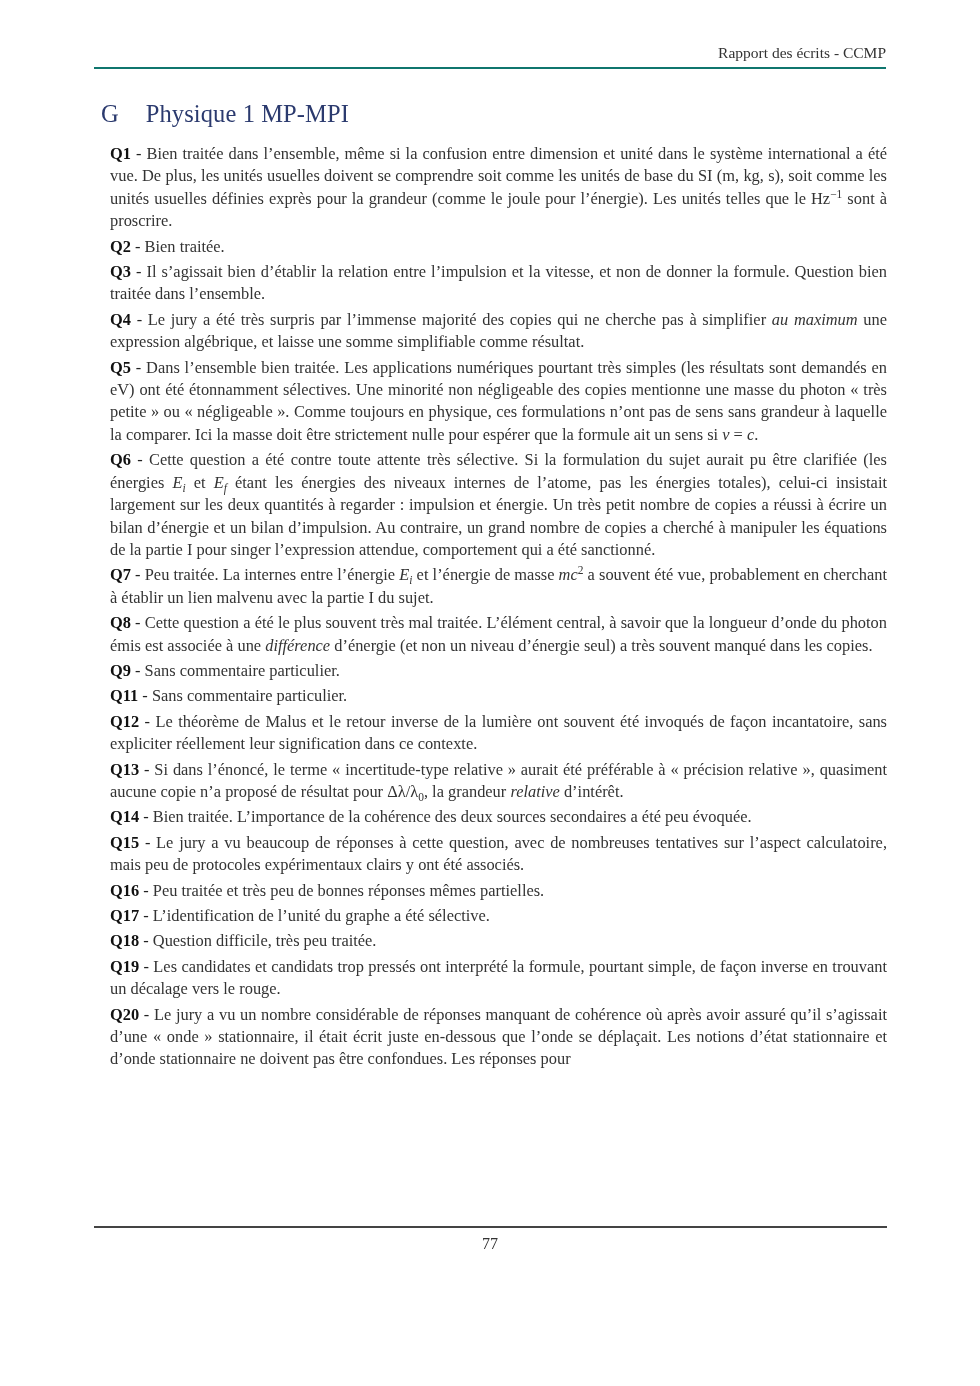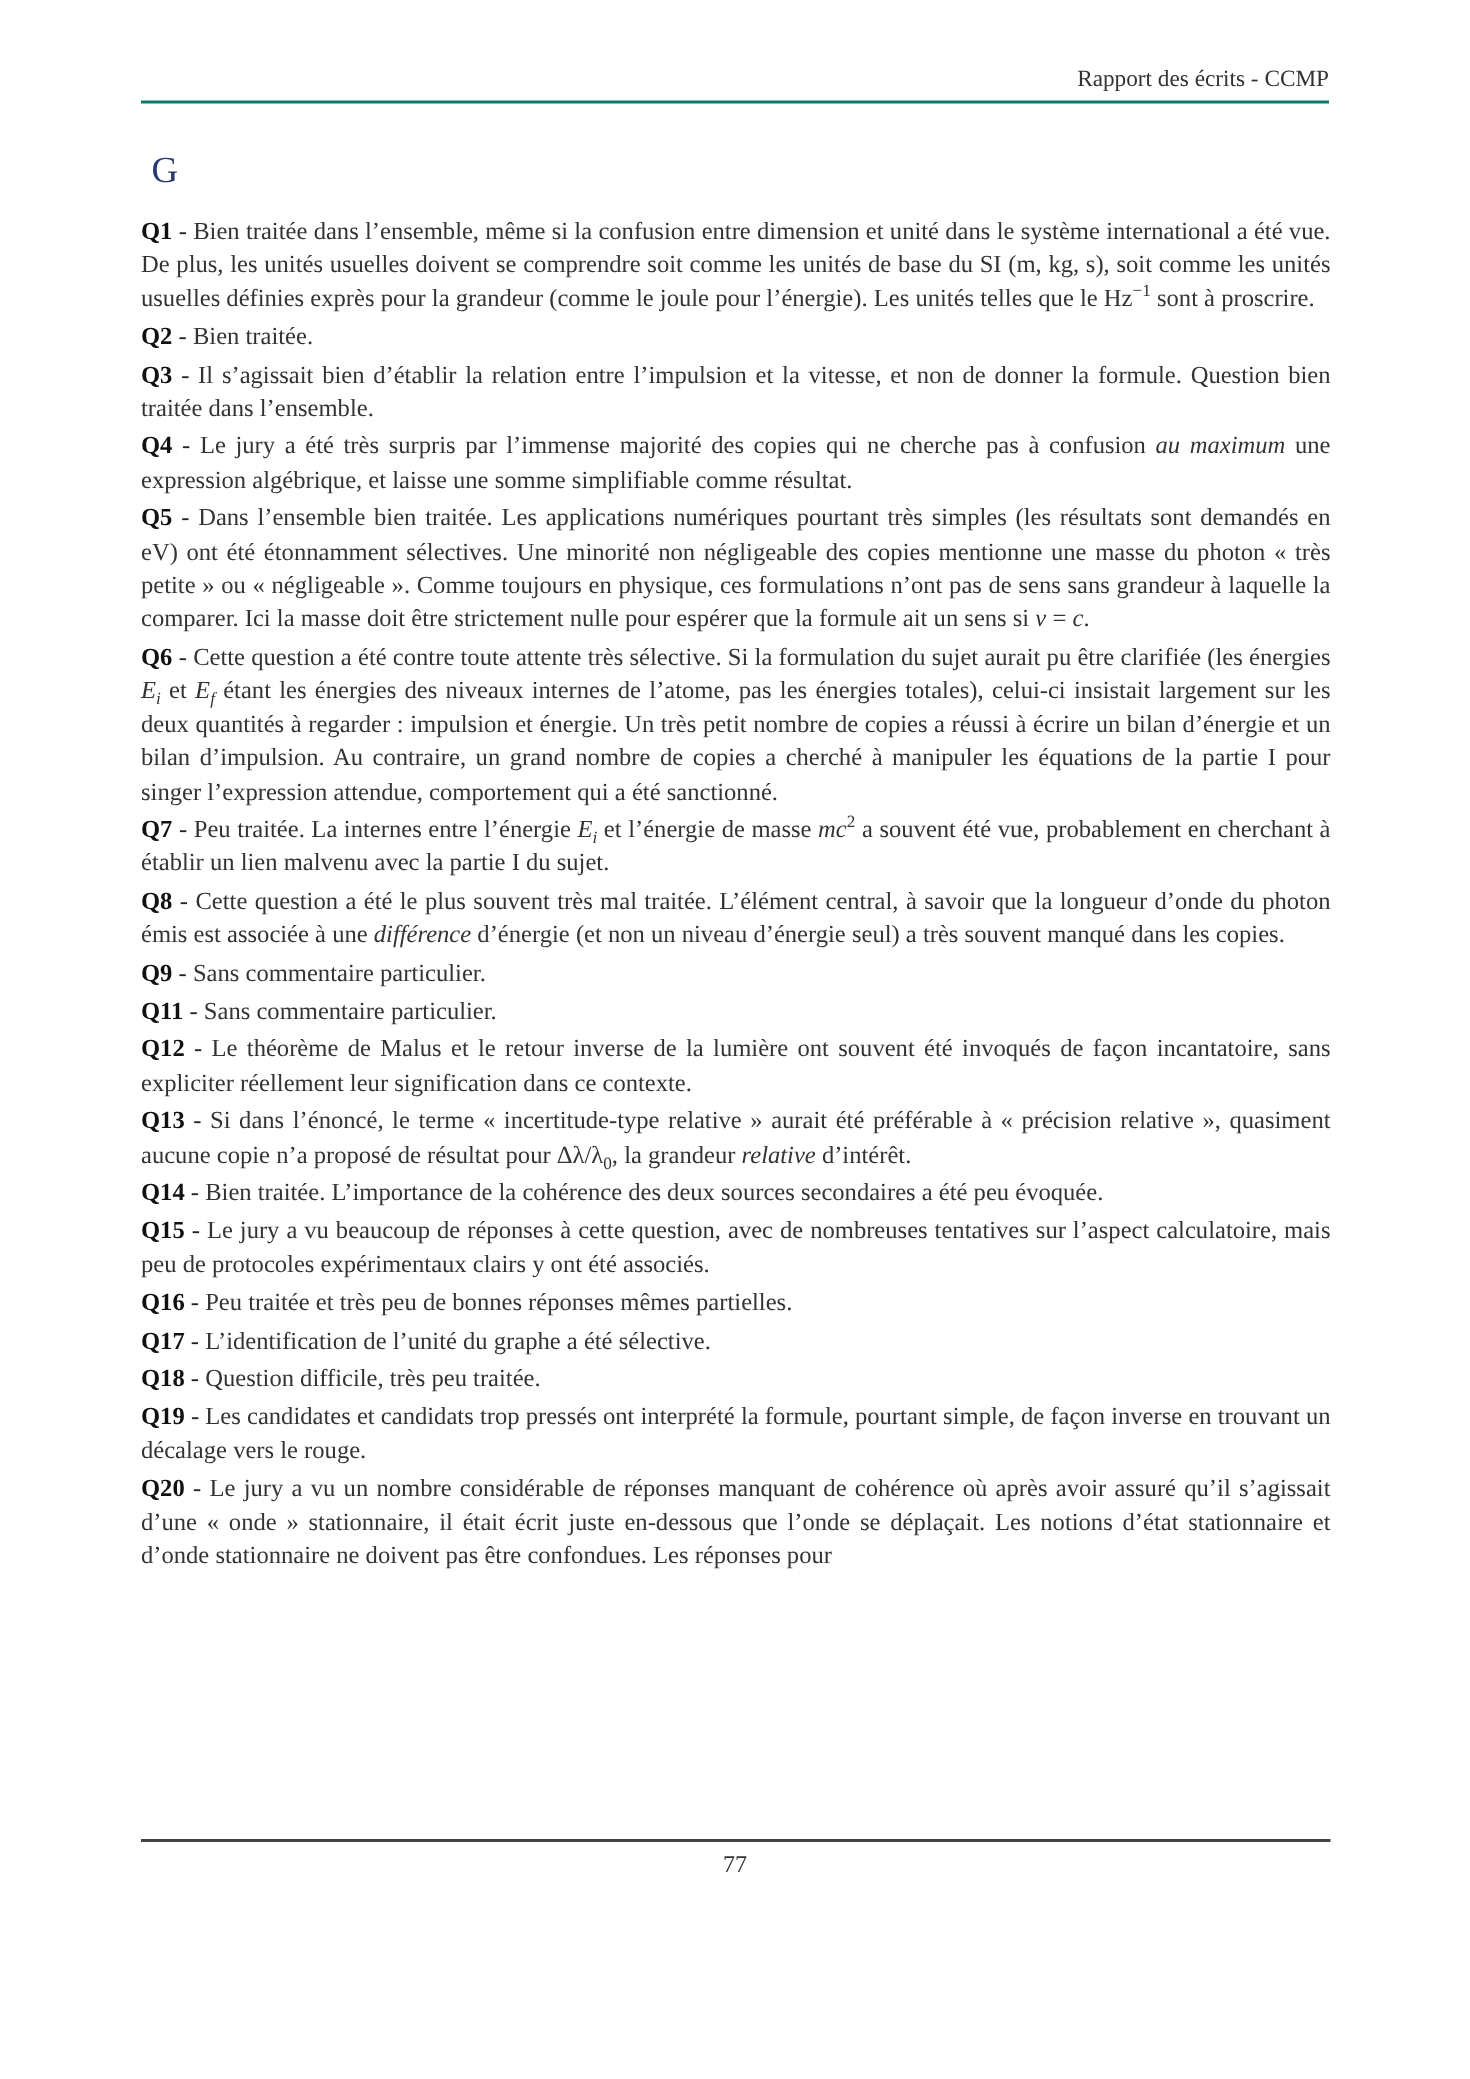--- a/index.html
+++ b/index.html
@@ -22,21 +22,21 @@
       font-size: 24.5px; color: #2b3a6e;
       display: flex; gap: 27px;
       letter-spacing: 0.1px;
     }
     .content {
       position: absolute; left: 94px; top: 143px; width: 793px;
       font-family: "Liberation Serif", serif;
       font-size: 16.4px; line-height: 22.4px; color: #333;
       text-align: justify;
     }
-    .q { margin: 0 0 3px 0; }
+    .q { margin: 0 0 3px 16px; }
     .qlabel { font-weight: bold; color: #111; }
     .qsep { color: #222; }
     .it { font-style: italic; }
     .footer-rule {
       position: absolute; left: 94px; top: 1226px; width: 793px;
       border-top: 2px solid #444;
     }
     .page-number {
       position: absolute; left: 0; width: 980px; top: 1235px;
       text-align: center;
@@ -54,27 +54,28 @@
   </style>
 </head>
 <body>
 
 <div class="header">
   <span>Rapport des écrits - CCMP</span>
 </div>
 
 <div class="section-title">
   <span>G</span>
+  <span>Physique 1 MP-MPI</span>
 </div>
 
 <div class="content" id="content">
     <p class="q"><span class="qlabel">Q1</span><span class="qsep"> - </span><span>Bien traitée dans l’ensemble, même si la confusion entre dimension et unité dans le système international a été vue. De plus, les unités usuelles doivent se comprendre soit comme les unités de base du SI (m, kg, s), soit comme les unités usuelles définies exprès pour la grandeur (comme le joule pour l’énergie). Les unités telles que le Hz</span><sup>−1</sup><span> sont à proscrire.</span></p>
     <p class="q"><span class="qlabel">Q2</span><span class="qsep"> - </span><span>Bien traitée.</span></p>
     <p class="q"><span class="qlabel">Q3</span><span class="qsep"> - </span><span>Il s’agissait bien d’établir la relation entre l’impulsion et la vitesse, et non de donner la formule. Question bien traitée dans l’ensemble.</span></p>
-    <p class="q"><span class="qlabel">Q4</span><span class="qsep"> - </span><span>Le jury a été très surpris par l’immense majorité des copies qui ne cherche pas à confusion </span><span class="it">au maximum</span><span> une expression algébrique, et laisse une somme simplifiable comme résultat.</span></p>
+    <p class="q"><span class="qlabel">Q4</span><span class="qsep"> - </span><span>Le jury a été très surpris par l’immense majorité des copies qui ne cherche pas à simplifier </span><span class="it">au maximum</span><span> une expression algébrique, et laisse une somme simplifiable comme résultat.</span></p>
     <p class="q"><span class="qlabel">Q5</span><span class="qsep"> - </span><span>Dans l’ensemble bien traitée. Les applications numériques pourtant très simples (les résultats sont demandés en eV) ont été étonnamment sélectives. Une minorité non négligeable des copies mentionne une masse du photon « très petite » ou « négligeable ». Comme toujours en physique, ces formulations n’ont pas de sens sans grandeur à laquelle la comparer. Ici la masse doit être strictement nulle pour espérer que la formule ait un sens si </span><span class="it">v</span><span> = </span><span class="it">c</span><span>.</span></p>
     <p class="q"><span class="qlabel">Q6</span><span class="qsep"> - </span><span>Cette question a été contre toute attente très sélective. Si la formulation du sujet aurait pu être clarifiée (les énergies </span><span class="it">E</span><sub class="it">i</sub><span> et </span><span class="it">E</span><sub class="it">f</sub><span> étant les énergies des niveaux internes de l’atome, pas les énergies totales), celui-ci insistait largement sur les deux quantités à regarder  : impulsion et énergie. Un très petit nombre de copies a réussi à écrire un bilan d’énergie et un bilan d’impulsion. Au contraire, un grand nombre de copies a cherché à manipuler les équations de la partie I pour singer l’expression attendue, comportement qui a été sanctionné.</span></p>
     <p class="q"><span class="qlabel">Q7</span><span class="qsep"> - </span><span>Peu traitée. La internes entre l’énergie </span><span class="it">E</span><sub class="it">i</sub><span> et l’énergie de masse </span><span class="it">mc</span><sup>2</sup><span> a souvent été vue, probablement en cherchant à établir un lien malvenu avec la partie I du sujet.</span></p>
     <p class="q"><span class="qlabel">Q8</span><span class="qsep"> - </span><span>Cette question a été le plus souvent très mal traitée. L’élément central, à savoir que la longueur d’onde du photon émis est associée à une </span><span class="it">différence</span><span> d’énergie (et non un niveau d’énergie seul) a très souvent manqué dans les copies.</span></p>
     <p class="q"><span class="qlabel">Q9</span><span class="qsep"> - </span><span>Sans commentaire particulier.</span></p>
     <p class="q"><span class="qlabel">Q11</span><span class="qsep"> - </span><span>Sans commentaire particulier.</span></p>
     <p class="q"><span class="qlabel">Q12</span><span class="qsep"> - </span><span>Le théorème de Malus et le retour inverse de la lumière ont souvent été invoqués de façon incantatoire, sans expliciter réellement leur signification dans ce contexte.</span></p>
     <p class="q"><span class="qlabel">Q13</span><span class="qsep"> - </span><span>Si dans l’énoncé, le terme « incertitude-type relative » aurait été préférable à « précision relative », quasiment aucune copie n’a proposé de résultat pour Δλ/λ</span><sub>0</sub><span>, la grandeur </span><span class="it">relative</span><span> d’intérêt.</span></p>
     <p class="q"><span class="qlabel">Q14</span><span class="qsep"> - </span><span>Bien traitée. L’importance de la cohérence des deux sources secondaires a été peu évoquée.</span></p>
     <p class="q"><span class="qlabel">Q15</span><span class="qsep"> - </span><span>Le jury a vu beaucoup de réponses à cette question, avec de nombreuses tentatives sur l’aspect calculatoire, mais peu de protocoles expérimentaux clairs y ont été associés.</span></p>

